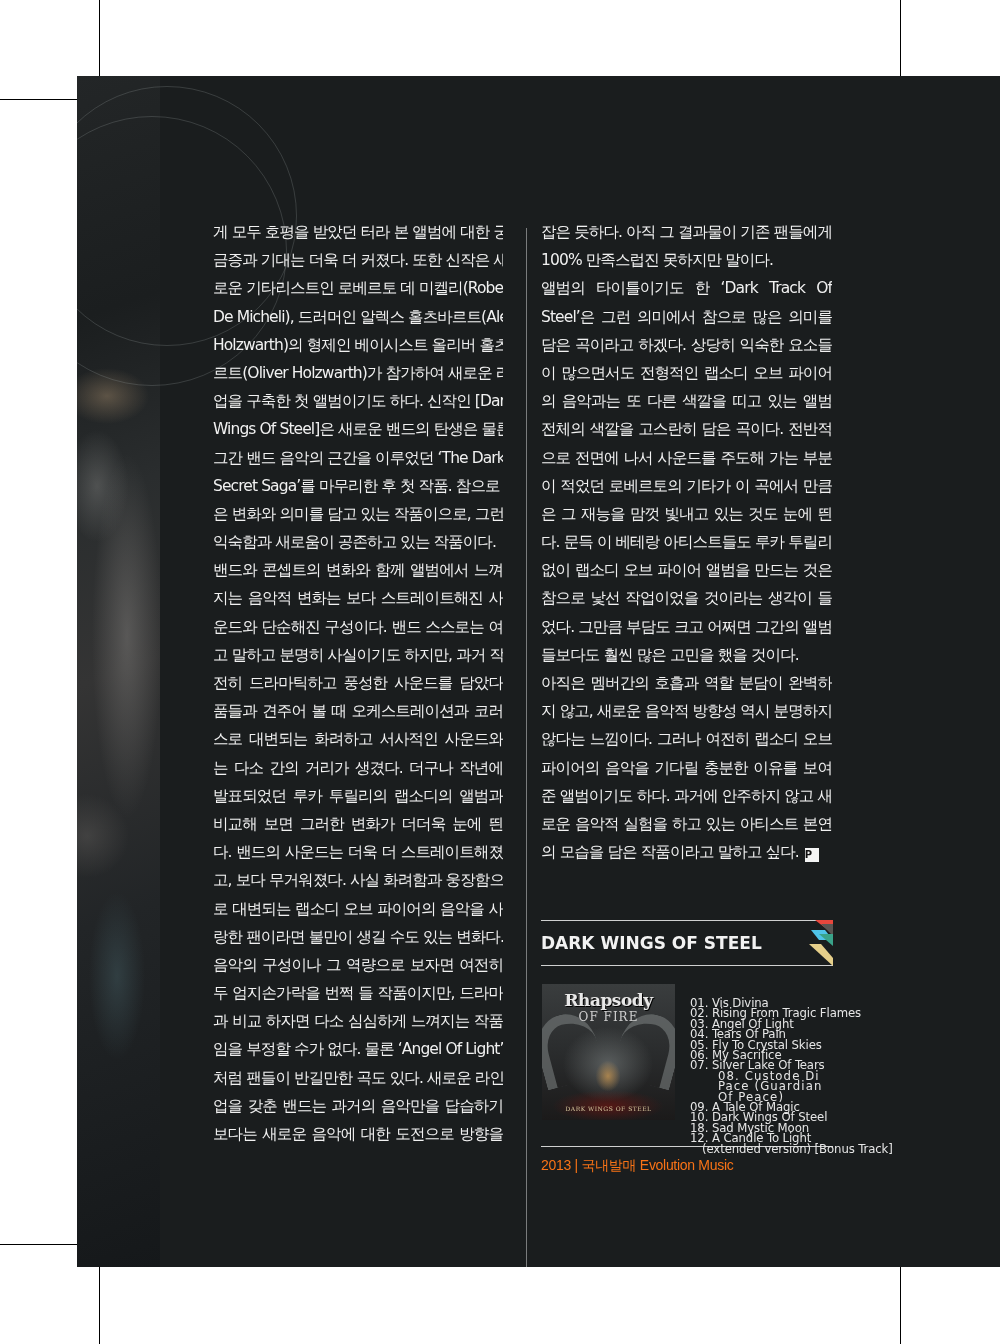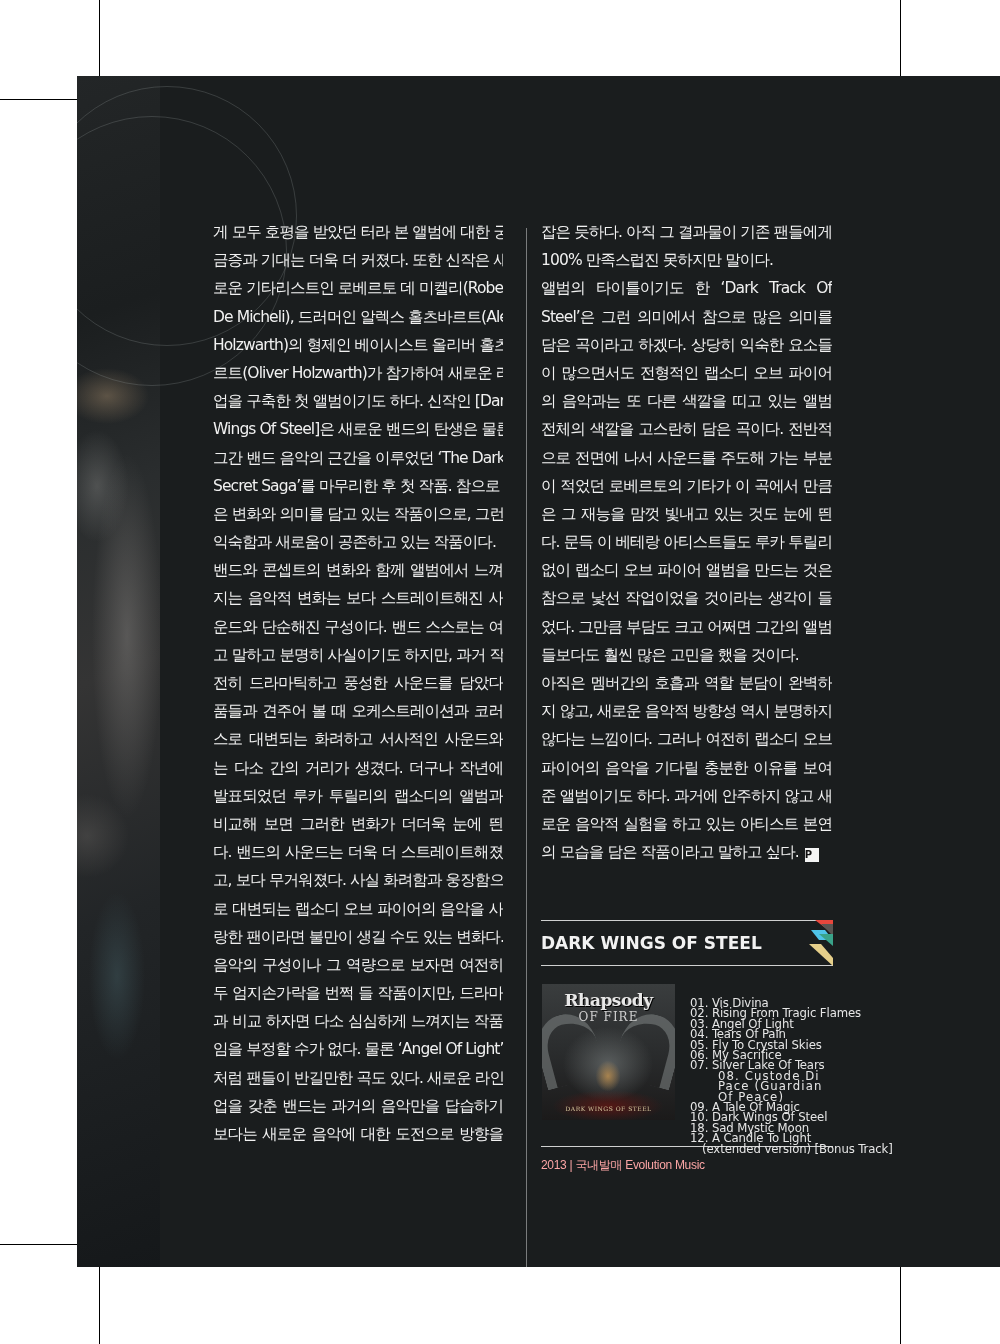--- a/index.html
+++ b/index.html
@@ -85,22 +85,22 @@
   .tracks {
     position: absolute; left: 149px; top: 32px; width: 143px; color: #e6e6e6;
     font-family: "DejaVu Sans Condensed", "DejaVu Sans", sans-serif; font-size: 13px; line-height: 10.4px;
     letter-spacing: -0.1px;
   }
   .tracks .t { display: block; white-space: nowrap; }
   .tracks .t.wrap { white-space: normal; letter-spacing: 1.1px; margin-left: 28px; }
   .tracks .t.indent { padding-left: 12px; }
 
   .release {
-    margin-top: 0; padding-top: 10px; color: #fca5a5; font-family: "Liberation Sans", sans-serif;
-    font-size: 12px; letter-spacing: -0.3px;
+    margin-top: 0; padding-top: 10px; color: #f97316; font-family: "Liberation Sans", sans-serif;
+    font-size: 14px; letter-spacing: -0.3px;
   }
 </style>
 </head>
 <body>
 
 <div class="crop" style="left:99px;top:0;width:1px;height:76px;"></div>
 <div class="crop" style="left:0;top:99px;width:77px;height:1px;"></div>
 <div class="crop" style="left:900px;top:0;width:1px;height:76px;"></div>
 <div class="crop" style="left:923px;top:99px;width:77px;height:1px;"></div>
 <div class="crop" style="left:99px;top:1267px;width:1px;height:77px;"></div>

